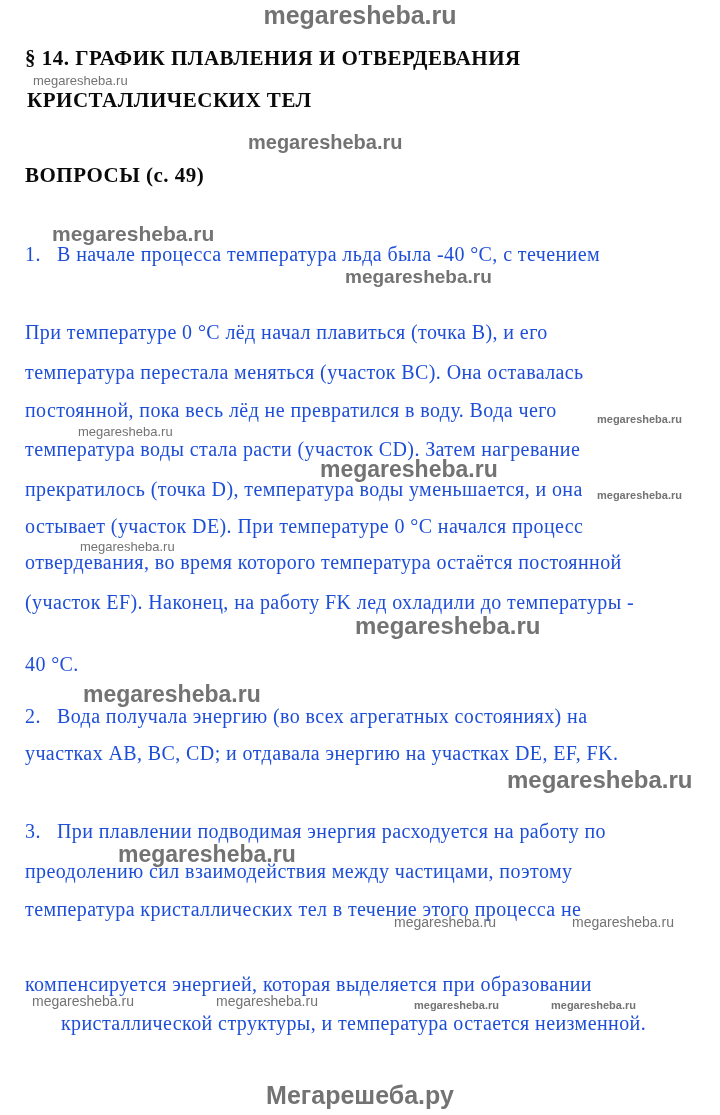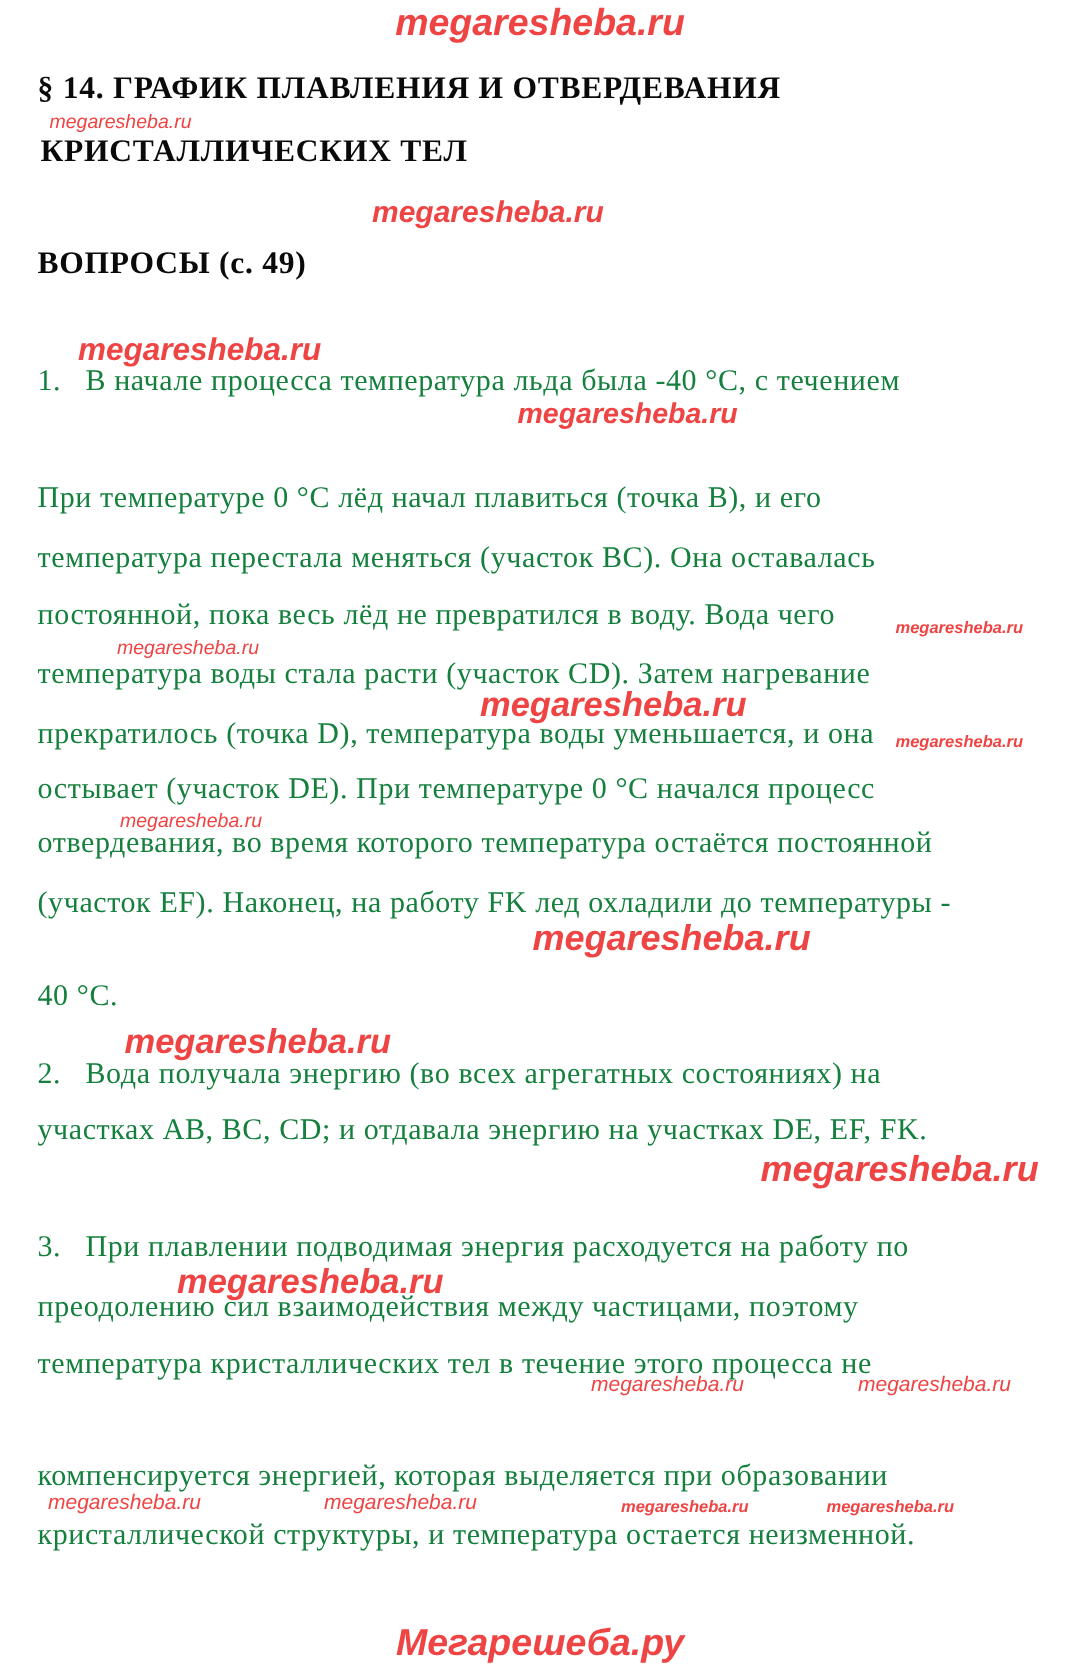--- a/index.html
+++ b/index.html
@@ -11,39 +11,38 @@
     color:#0a0a0a;
     overflow:hidden;
   }
   .serifline{
     position:absolute;
     left:25px;
     font-family:"Liberation Serif", serif;
     font-size:20px;
     letter-spacing:0.4px;
     white-space:pre;
-    color:#15803d;
+    color:#1d4ed8;
   }
   .title{
     position:absolute;
     left:25px;
     font-family:"Liberation Serif", serif;
     font-weight:bold;
     font-size:21px;
     letter-spacing:0.5px;
     white-space:pre;
     color:#0a0a0a;
   }
   .wm{
     position:absolute;
     font-family:"Liberation Sans", sans-serif;
     font-weight:bold;
     white-space:pre;
-    color:#ef4444;
-    font-style:italic;
+    color:#737373;
   }
   .wm-reg{ font-weight:normal; }
   .centered{ left:0; right:0; text-align:center; }
 </style>
 </head>
 <body>
 
 <div class="page">
 
   <div class="wm centered" style="top:1px;font-size:25px;">megaresheba.ru</div>
@@ -84,17 +83,17 @@
   <div class="wm" style="left:118px;top:841px;font-size:23px;">megaresheba.ru</div>
   <div class="serifline" style="top:860px;">преодолению сил взаимодействия между частицами, поэтому</div>
   <div class="serifline" style="top:898px;">температура кристаллических тел в течение этого процесса не</div>
   <div class="wm wm-reg" style="left:394px;top:914px;font-size:14px;">megaresheba.ru</div>
   <div class="wm wm-reg" style="left:572px;top:914px;font-size:14px;">megaresheba.ru</div>
   <div class="serifline" style="top:973px;">компенсируется энергией, которая выделяется при образовании</div>
   <div class="wm wm-reg" style="left:32px;top:993px;font-size:14px;">megaresheba.ru</div>
   <div class="wm wm-reg" style="left:216px;top:993px;font-size:14px;">megaresheba.ru</div>
   <div class="wm" style="left:414px;top:999px;font-size:11px;">megaresheba.ru</div>
   <div class="wm" style="left:551px;top:999px;font-size:11px;">megaresheba.ru</div>
-  <div class="serifline" style="top:1012px;">кристаллической структуры, и температура остается неизменной.</div>
+  <div class="serifline" style="top:1012px;margin-left:36px;">кристаллической структуры, и температура остается неизменной.</div>
 
   <div class="wm centered" style="top:1081px;font-size:25px;">Мегарешеба.ру</div>
 
 </div>
 
 </body></html>

